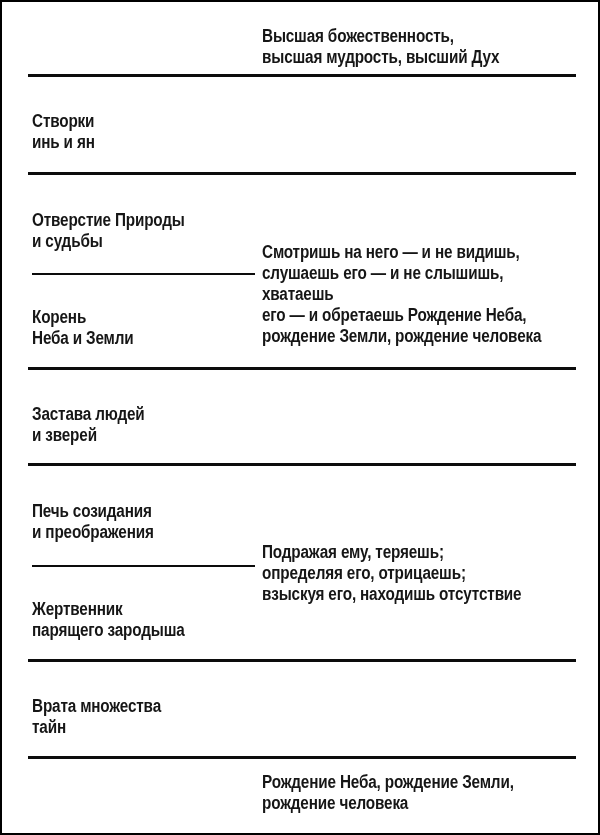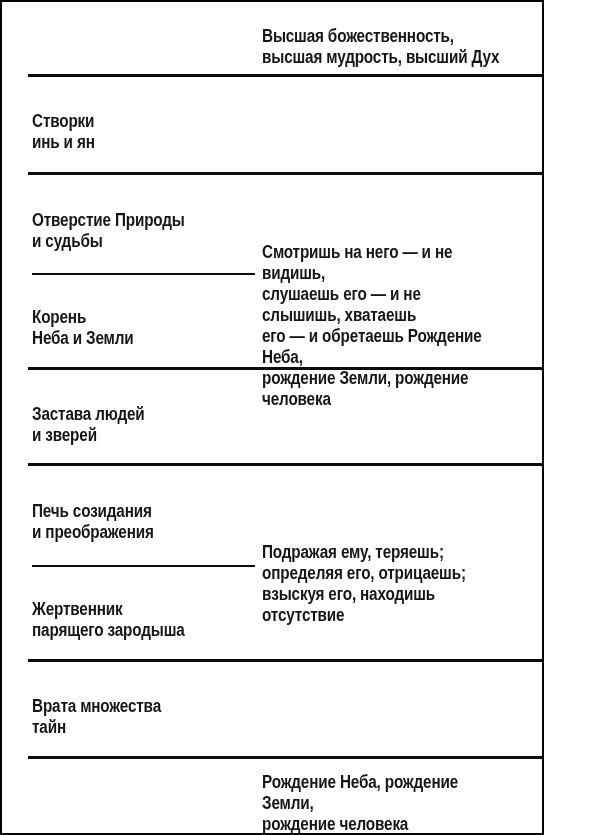--- a/index.html
+++ b/index.html
@@ -2,21 +2,21 @@
 <html><head>
 <meta charset="utf-8">
 <style>
   html, body {
     margin: 0;
     padding: 0;
     background: #ffffff;
   }
   .page {
     position: relative;
-    width: 544px;
+    width: 600px;
     height: 835px;
     box-sizing: border-box;
     background: #ffffff;
     border: 2px solid #000000;
     overflow: hidden;
     font-family: "Liberation Sans", "DejaVu Sans", sans-serif;
   }
   .txt {
     position: absolute;
     margin: 0;

